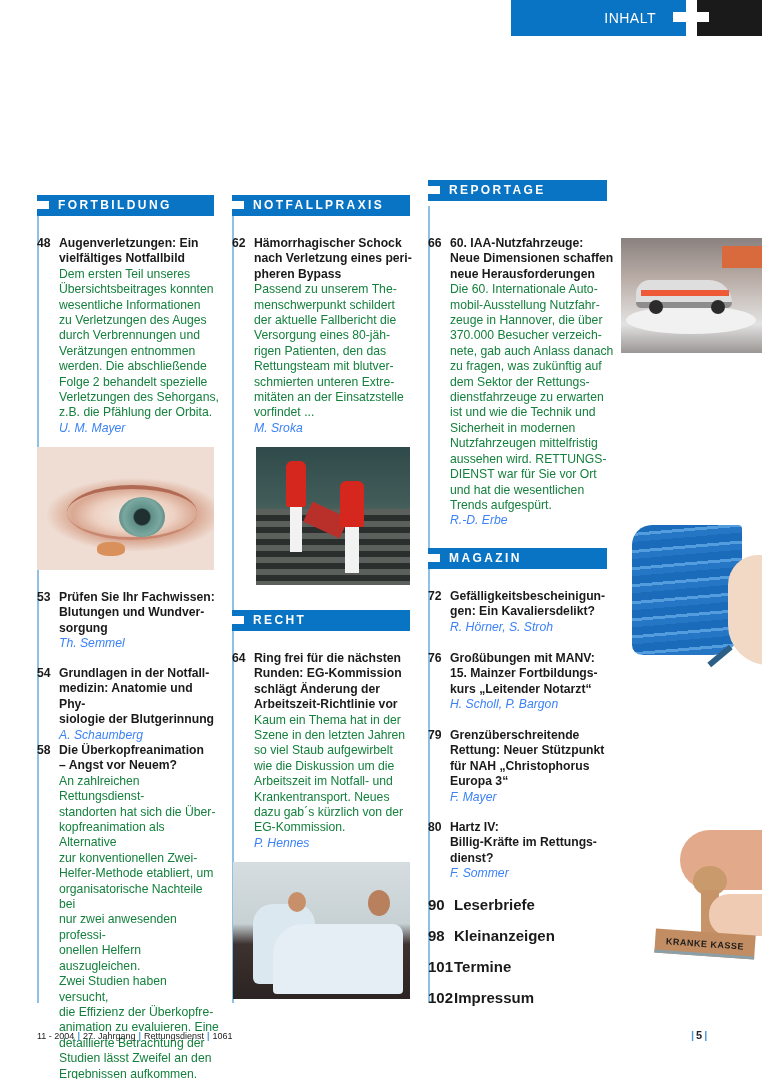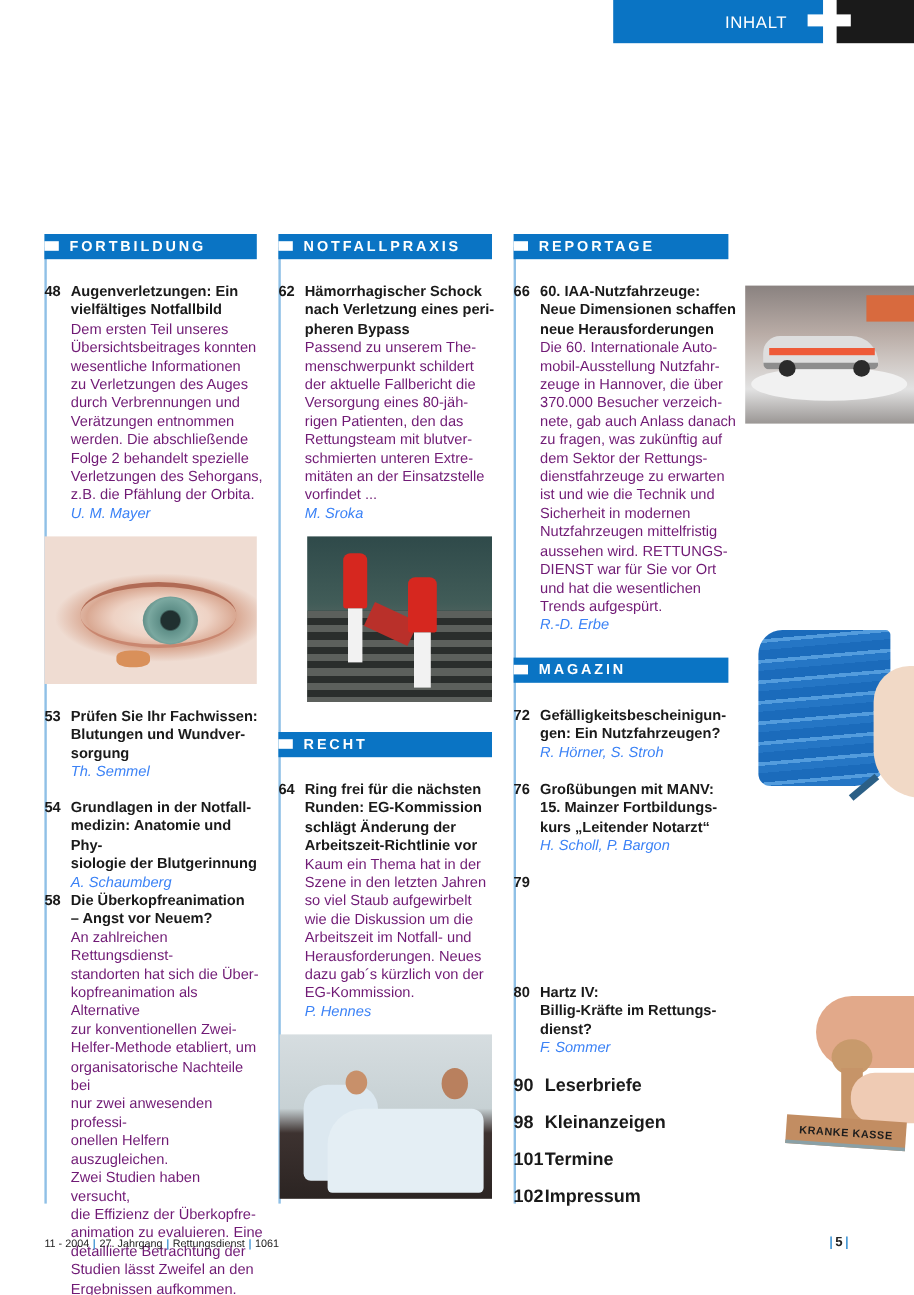--- a/index.html
+++ b/index.html
@@ -18,21 +18,21 @@
       position: absolute; height: 21px; background: #0a74c4; color: #ffffff;
       font-size: 12px; font-weight: bold; letter-spacing: 2.4px; line-height: 21px;
     }
     .section-header .notch { position: absolute; left: 0; top: 6px; width: 12px; height: 8px; background: #ffffff; }
     .section-header .label { position: absolute; left: 21px; top: 0; }
 
     .entry { position: absolute; font-size: 12.2px; line-height: 15.4px; }
     .entry .num { position: absolute; left: 0; top: 0; font-weight: bold; }
     .entry .body { margin-left: 22px; }
     .entry .title { font-weight: bold; display: block; }
-    .entry .desc { display: block; color: #701a75; }
+    .entry .desc { display: block; color: #15803d; }
     .entry .author { display: block; font-style: italic; color: #3b82f6; }
 
     .simple-entry { position: absolute; font-size: 15px; font-weight: bold; }
     .simple-entry .num { display: inline-block; width: 26px; }
 
     
     .photo { position: absolute; overflow: hidden; }
     .photo-eye { left: 37px; top: 447px; width: 177px; height: 123px;
       background: radial-gradient(ellipse 50% 30% at 55% 55%, #f4ece4 0%, #eed2c4 45%, #d9a892 70%, #efdcd2 100%); }
     .photo-eye .iris { position: absolute; left: 82px; top: 50px; width: 46px; height: 40px; border-radius: 50%;
@@ -103,21 +103,21 @@
 <div class="col-line" style="left:428px; top:206px; height:797px;"></div>
 
 <div class="section-header" style="left:37px; top:195px; width:177px;">
   <span class="notch"></span>
   <span class="label">FORTBILDUNG</span>
 </div>
 <div class="section-header" style="left:232px; top:195px; width:178px;">
   <span class="notch"></span>
   <span class="label">NOTFALLPRAXIS</span>
 </div>
-<div class="section-header" style="left:428px; top:195px; width:179px;">
+<div class="section-header" style="left:428px; top:180px; width:179px;">
   <span class="notch"></span>
   <span class="label">REPORTAGE</span>
 </div>
 <div class="section-header" style="left:232px; top:610px; width:178px;">
   <span class="notch"></span>
   <span class="label">RECHT</span>
 </div>
 <div class="section-header" style="left:428px; top:548px; width:179px;">
   <span class="notch"></span>
   <span class="label">MAGAZIN</span>
@@ -204,21 +204,21 @@
     <div class="body">
       <span class="title">Ring frei für die nächsten</span>
       <span class="title">Runden: EG-Kommission</span>
       <span class="title">schlägt Änderung der</span>
       <span class="title">Arbeitszeit-Richtlinie vor</span>
       <span class="desc">Kaum ein Thema hat in der</span>
       <span class="desc">Szene in den letzten Jahren</span>
       <span class="desc">so viel Staub aufgewirbelt</span>
       <span class="desc">wie die Diskussion um die</span>
       <span class="desc">Arbeitszeit im Notfall- und</span>
-      <span class="desc">Herausforderungen. Neues</span>
+      <span class="desc">Krankentransport. Neues</span>
       <span class="desc">dazu gab´s kürzlich von der</span>
       <span class="desc">EG-Kommission.</span>
       <span class="author">P. Hennes</span>
     </div>
   </div>
 
 <div class="entry" style="left:428px; top:236px; width:186px;">
     <span class="num">66</span>
     <div class="body">
       <span class="title">60. IAA-Nutzfahrzeuge:</span>
@@ -240,35 +240,42 @@
       <span class="desc">und hat die wesentlichen</span>
       <span class="desc">Trends aufgespürt.</span>
       <span class="author">R.-D. Erbe</span>
     </div>
   </div>
 
 <div class="entry" style="left:428px; top:589px; width:186px;">
     <span class="num">72</span>
     <div class="body">
       <span class="title">Gefälligkeitsbescheinigun-</span>
-      <span class="title">gen: Ein Nutzfahrzeugen?</span>
+      <span class="title">gen: Ein Kavaliersdelikt?</span>
       <span class="author">R. Hörner, S. Stroh</span>
     </div>
   </div>
 <div class="entry" style="left:428px; top:651px; width:186px;">
     <span class="num">76</span>
     <div class="body">
       <span class="title">Großübungen mit MANV:</span>
       <span class="title">15. Mainzer Fortbildungs-</span>
       <span class="title">kurs „Leitender Notarzt“</span>
       <span class="author">H. Scholl, P. Bargon</span>
     </div>
   </div>
 <div class="entry" style="left:428px; top:728px; width:186px;">
     <span class="num">79</span>
+    <div class="body">
+      <span class="title">Grenzüberschreitende</span>
+      <span class="title">Rettung: Neuer Stützpunkt</span>
+      <span class="title">für NAH „Christophorus</span>
+      <span class="title">Europa 3“</span>
+      <span class="author">F. Mayer</span>
+    </div>
   </div>
 <div class="entry" style="left:428px; top:820px; width:186px;">
     <span class="num">80</span>
     <div class="body">
       <span class="title">Hartz IV:</span>
       <span class="title">Billig-Kräfte im Rettungs-</span>
       <span class="title">dienst?</span>
       <span class="author">F. Sommer</span>
     </div>
   </div>

